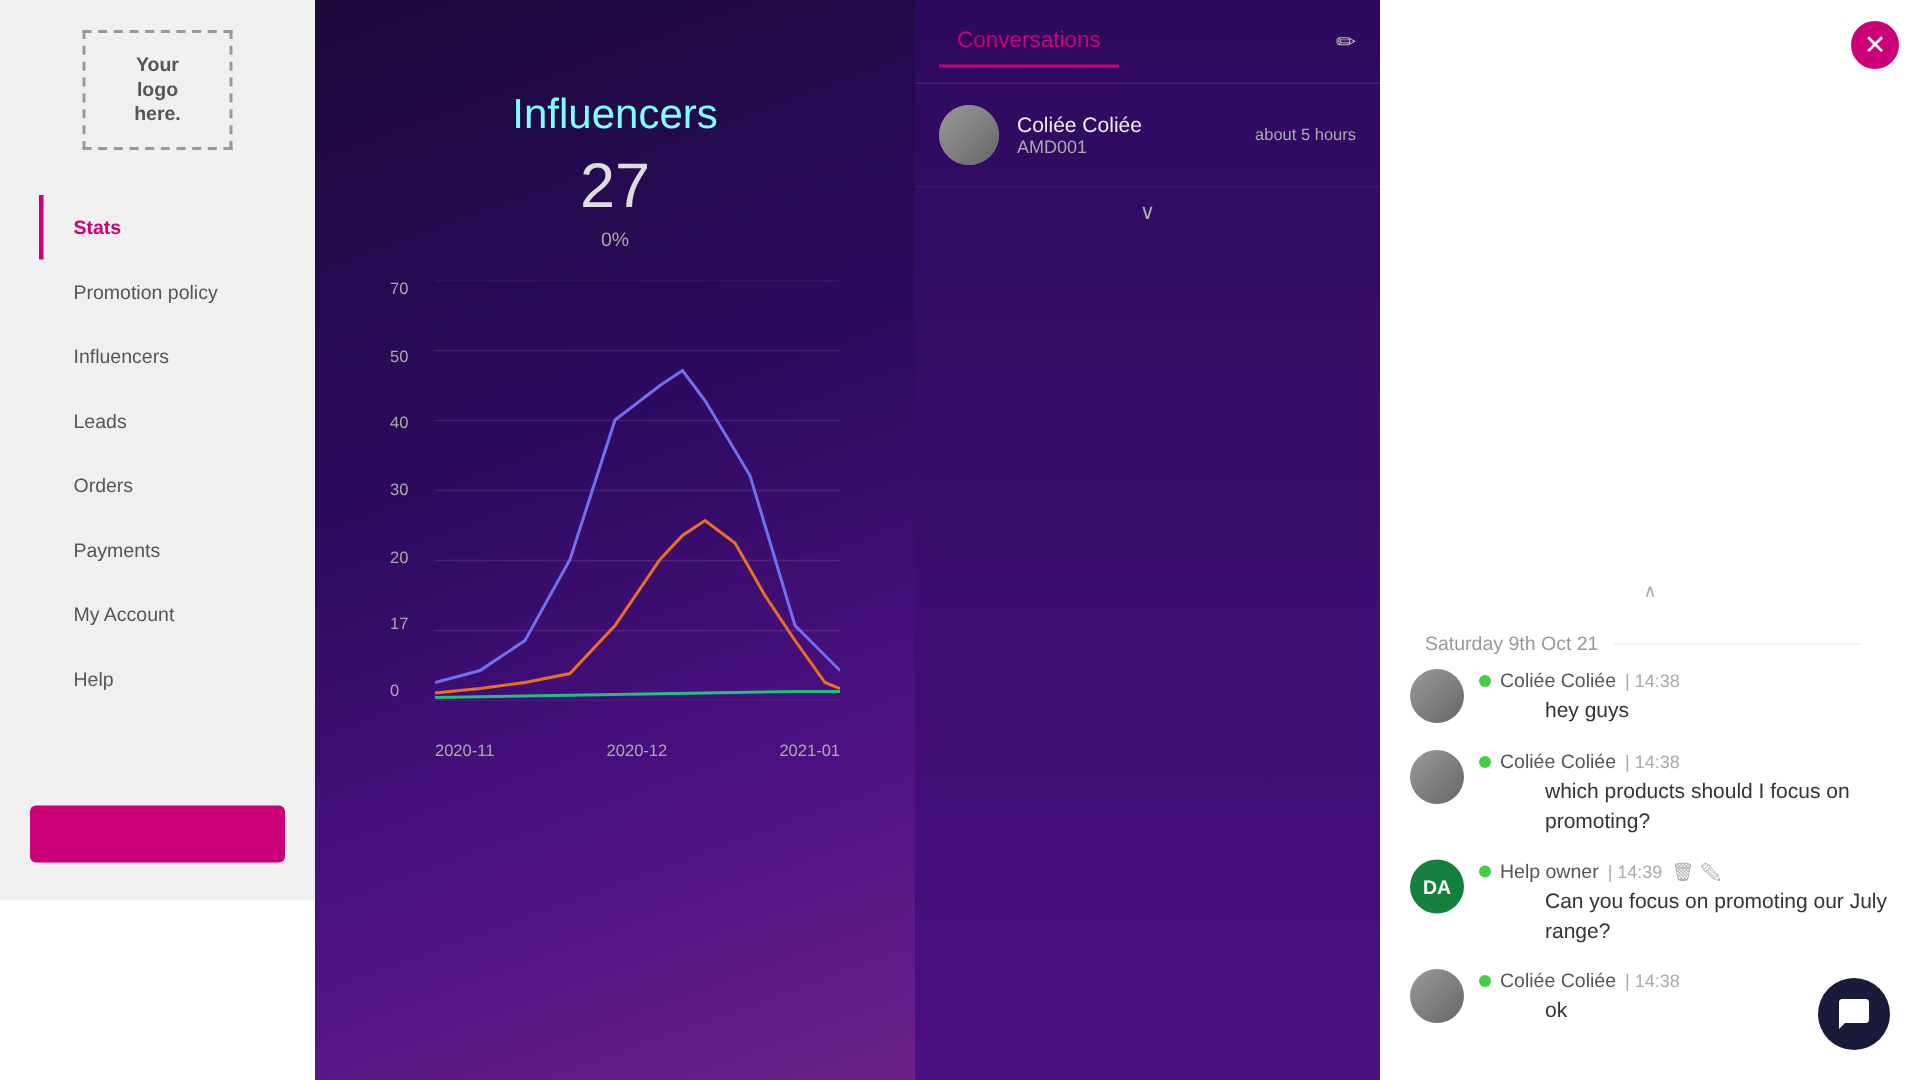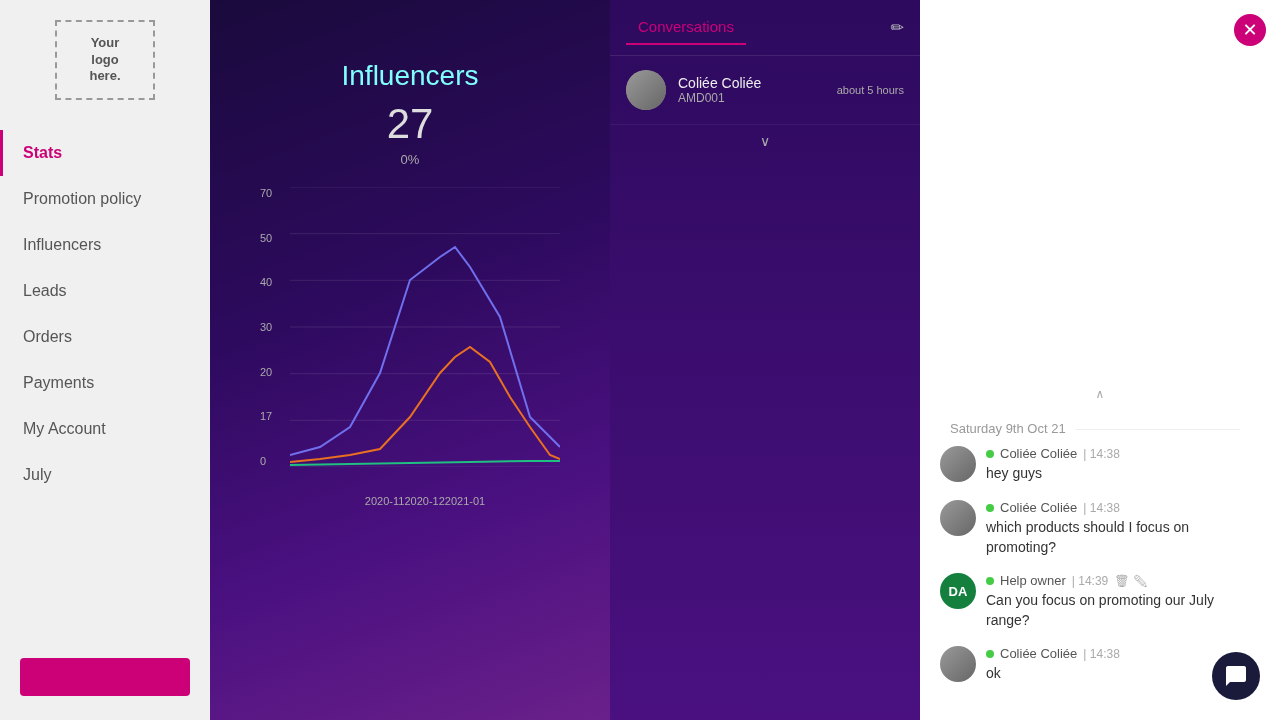--- a/index.html
+++ b/index.html
@@ -2,21 +2,21 @@
 <html><head>
   <meta charset="utf-8">
   <style>
     * { margin: 0; padding: 0; box-sizing: border-box; }
     body { width: 1280px; height: 720px; overflow: hidden; font-family: 'Segoe UI', Arial, sans-serif; display: flex; }
 
     
     .sidebar {
       width: 210px;
       min-width: 210px;
-      height: 720px;
+      height: 600px;
       background: #f0f0f0;
       display: flex;
       flex-direction: column;
       position: relative;
     }
     .logo-area {
       padding: 20px;
       display: flex;
       align-items: center;
       justify-content: center;
@@ -36,24 +36,25 @@
       line-height: 1.3;
     }
     .nav-items {
       display: flex;
       flex-direction: column;
       flex: 1;
       padding-top: 10px;
     }
     .nav-item {
       padding: 14px 20px;
-      font-size: 16px;
+      font-size: 13px;
       color: #555;
       cursor: pointer;
       position: relative;
+      margin-left: 26px;
     }
     .nav-item.active {
       color: #cc0077;
       border-left: 3px solid #cc0077;
       font-weight: 600;
     }
     .nav-item:not(.active) {
       border-left: 3px solid transparent;
     }
     .sidebar-bottom {
@@ -121,21 +122,21 @@
       top: 0;
       width: 270px;
       height: 280px;
     }
     .chart-labels-x {
       position: absolute;
       bottom: 0;
       left: 30px;
       width: 270px;
       display: flex;
-      justify-content: center;
+      justify-content: space-between;
       color: #aaa;
       font-size: 11px;
     }
 
     
     .conversations-panel {
       width: 310px;
       min-width: 310px;
       height: 720px;
       background: linear-gradient(180deg, #2d0a5e 0%, #4a1080 100%);
@@ -306,20 +307,21 @@
     }
     .msg-actions {
       font-size: 12px;
       color: #aaa;
       cursor: pointer;
     }
     .msg-text {
       font-size: 14px;
       color: #333;
       line-height: 1.4;
+      margin-left: 44px;
     }
 
     
     .close-button {
       position: absolute;
       top: 14px;
       right: 14px;
       width: 32px;
       height: 32px;
       border-radius: 50%;
@@ -375,21 +377,21 @@
     <div class="nav-item">
       <span>Orders</span>
     </div>
     <div class="nav-item">
       <span>Payments</span>
     </div>
     <div class="nav-item">
       <span>My Account</span>
     </div>
     <div class="nav-item">
-      <span>July</span>
+      <span>Help</span>
     </div>
   </nav>
   <div class="sidebar-bottom">
     <button class="sidebar-btn"></button>
   </div>
 </div>
 
 <div class="main-content">
   <div style="margin-top: 10px; text-align: center;">
     <div class="influencers-title">Influencers</div>

